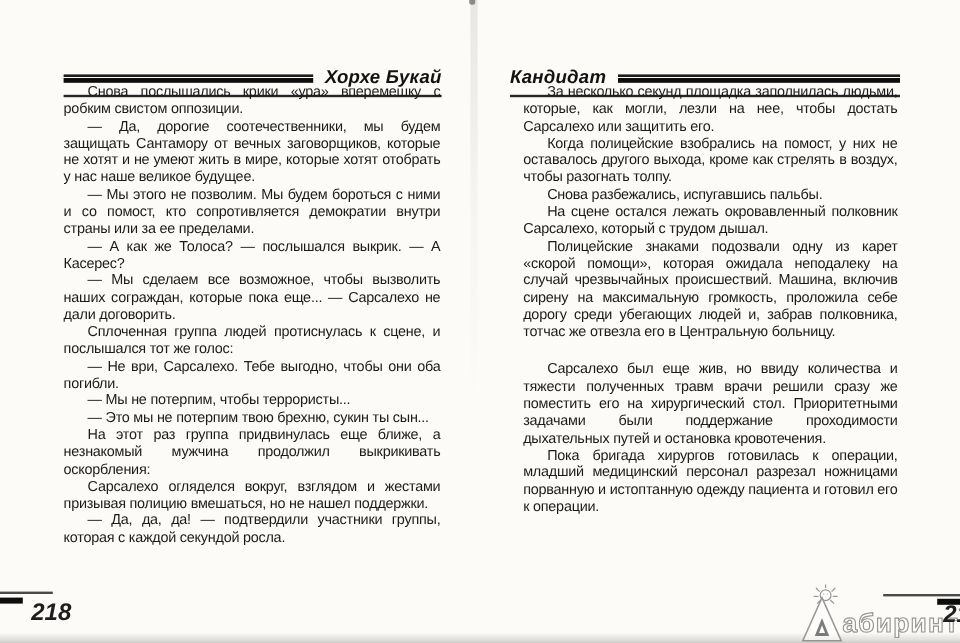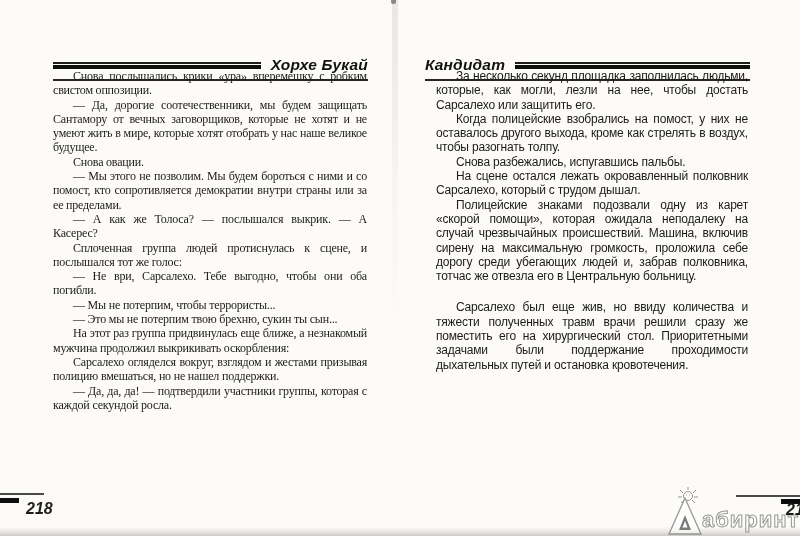--- a/index.html
+++ b/index.html
@@ -34,35 +34,35 @@
   .header-underline { height: 2px; background: #262626; margin-top: 5px; }
 
   
   .body-text {
     position: absolute; top: 69px;
     font-size: 12px; line-height: 14.3px;
     letter-spacing: -0.2px;
     color: #1b1b1b;
     text-align: justify;
   }
-  #page-left  .body-text { left: 53px; width: 314px; font-family: Liberation Serif, serif; }
+  #page-left  .body-text { left: 53px; width: 314px; }
   #page-right .body-text { left: 36px; width: 312px; }
   .body-text p.para { margin: 0; text-indent: 20px; }
   .body-text p.section-break { margin-top: 17px; }
 
   
   .folio-thin, .folio-thick { position: absolute; }
   #folio-rule-thin-left  { left: 0; top: 493px; width: 44px; height: 2px; background: #4a4a4a; }
   #folio-rule-thick-left { left: 0; top: 498px; width: 19px; height: 5px; background: #0d0d0d; }
   #folio-rule-thin-right  { right: 0; top: 495px; width: 64px; height: 2px; background: #4a4a4a; z-index: 2; }
   #folio-rule-thick-right { right: 0; top: 499px; width: 19px; height: 5px; background: #0d0d0d; z-index: 2; }
   .page-num {
     position: absolute;
     font-style: italic; font-weight: bold;
-    font-size: 16px; color: #1e1e1e;
+    font-size: 20px; color: #1e1e1e;
   }
   #page-num-left  { left: 26px;  top: 500px; }
   #page-num-right { left: 786px; top: 501px; z-index: 4; }
 
   
   #gutter-shadow {
     position: absolute; left: 392px; top: 0;
     width: 6px; height: 340px;
     background: linear-gradient(to bottom,
       rgba(110,110,100,0.14), rgba(110,110,100,0.04) 55%, transparent);
@@ -94,23 +94,23 @@
     <div class="header-row">
       <div class="header-bar"></div>
       <div class="page-title">Хорхе Букай</div>
     </div>
     <div class="header-underline"></div>
   </div>
 
   <div class="body-text">
       <p class="para">Снова послышались крики «ура» вперемешку с робким свистом оппозиции.</p>
       <p class="para">— Да, дорогие соотечественники, мы будем защищать Сантамору от вечных заговорщиков, которые не хотят и не умеют жить в мире, которые хотят отобрать у нас наше великое будущее.</p>
-      <p class="para">Снова овации.</p>
       <p class="para">— Мы этого не позволим. Мы будем бороться с ними и со помост, кто сопротивляется демократии внутри страны или за ее пределами.</p>
       <p class="para">— А как же Толоса? — послышался выкрик. — А Касерес?</p>
+      <p class="para">— Мы сделаем все возможное, чтобы вызволить наших сограждан, которые пока еще... — Сарсалехо не дали договорить.</p>
       <p class="para">Сплоченная группа людей протиснулась к сцене, и послышался тот же голос:</p>
       <p class="para">— Не ври, Сарсалехо. Тебе выгодно, чтобы они оба погибли.</p>
       <p class="para">— Мы не потерпим, чтобы террористы...</p>
       <p class="para">— Это мы не потерпим твою брехню, сукин ты сын...</p>
       <p class="para">На этот раз группа придвинулась еще ближе, а незнакомый мужчина продолжил выкрикивать оскорбления:</p>
       <p class="para">Сарсалехо огляделся вокруг, взглядом и жестами призывая полицию вмешаться, но не нашел поддержки.</p>
       <p class="para">— Да, да, да! — подтвердили участники группы, которая с каждой секундой росла.</p>
     </div>
 </div>
 
@@ -123,20 +123,21 @@
     <div class="header-underline"></div>
   </div>
 
   <div class="body-text">
       <p class="para">За несколько секунд площадка заполнилась людьми, которые, как могли, лезли на нее, чтобы достать Сарсалехо или защитить его.</p>
       <p class="para">Когда полицейские взобрались на помост, у них не оставалось другого выхода, кроме как стрелять в воздух, чтобы разогнать толпу.</p>
       <p class="para">Снова разбежались, испугавшись пальбы.</p>
       <p class="para">На сцене остался лежать окровавленный полковник Сарсалехо, который с трудом дышал.</p>
       <p class="para">Полицейские знаками подозвали одну из карет «скорой помощи», которая ожидала неподалеку на случай чрезвычайных происшествий. Машина, включив сирену на максимальную громкость, проложила себе дорогу среди убегающих людей и, забрав полковника, тотчас же отвезла его в Центральную больницу.</p>
       <p class="para section-break">Сарсалехо был еще жив, но ввиду количества и тяжести полученных травм врачи решили сразу же поместить его на хирургический стол. Приоритетными задачами были поддержание проходимости дыхательных путей и остановка кровотечения.</p>
+      <p class="para">Пока бригада хирургов готовилась к операции, младший медицинский персонал разрезал ножницами порванную и истоптанную одежду пациента и готовил его к операции.</p>
     </div>
 </div>
 
 <div class="folio-thin" id="folio-rule-thin-left"></div>
 <div class="folio-thick" id="folio-rule-thick-left"></div>
 <div class="page-num" id="page-num-left">218</div>
 
 <div class="folio-thin" id="folio-rule-thin-right"></div>
 <div class="folio-thick" id="folio-rule-thick-right"></div>
 <div class="page-num" id="page-num-right">219</div>

